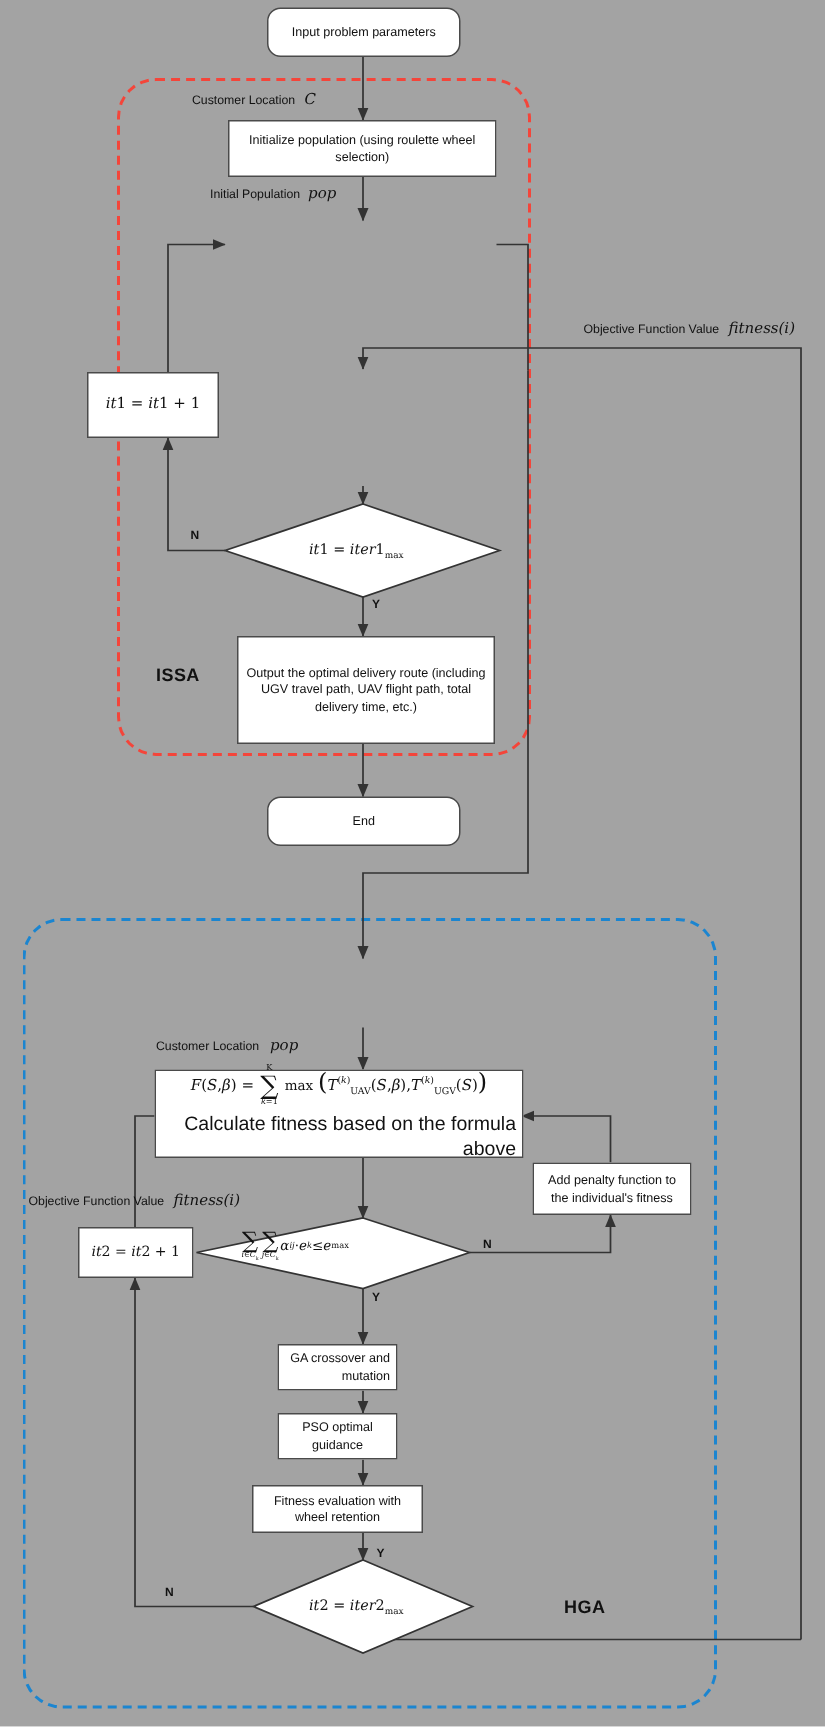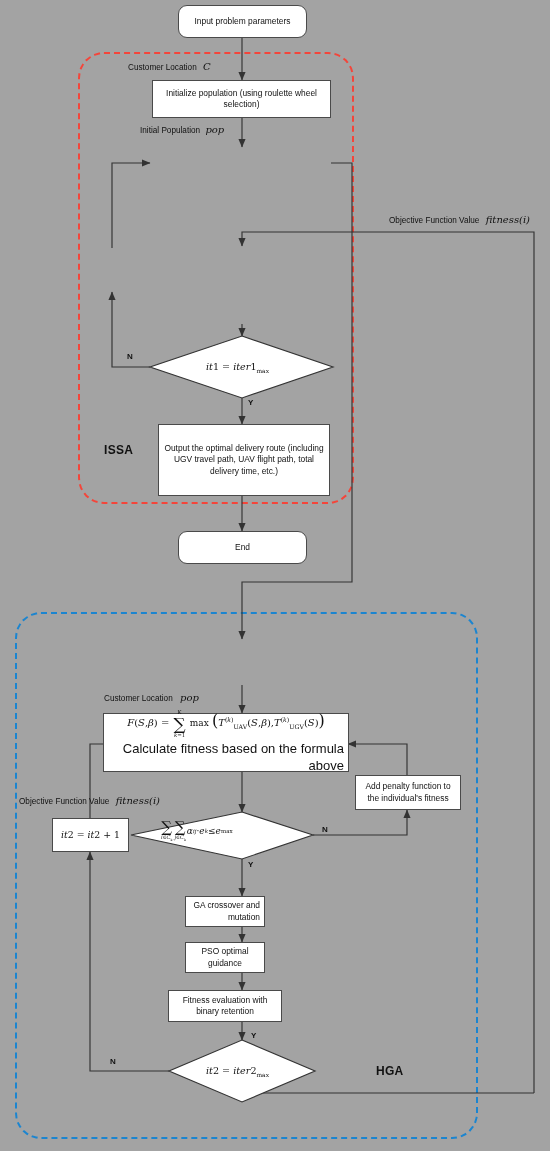--- a/index.html
+++ b/index.html
@@ -169,20 +169,23 @@
 
       <path d="M242,1102 L242,1093 L534,1093"></path>
     </g>
   </svg>
 
   <div class="node rounded" style="left:178px; top:5px; width:129px; height:33px;">Input problem parameters</div>
 
   <div class="node" style="left:152px; top:80px; width:179px; height:38px;">Initialize population (using roulette wheel selection)</div>
 
 
+  <div class="node" style="left:58px; top:248px; width:88px; height:44px;">
+    <span class="mathwrap"><span class="mathit">it</span>1 = <span class="mathit">it</span>1 + 1</span>
+  </div>
 
 
   <div class="node" style="left:158px; top:424px; width:172px; height:72px;">Output the optimal delivery route (including UGV travel path, UAV flight path, total delivery time, etc.)</div>
 
   <div class="node rounded" style="left:178px; top:531px; width:129px; height:33px;">End</div>
 
 
   <div class="node formula" style="left:103px; top:713px; width:246px; height:59px; flex-direction:column; justify-content:center; gap:2px;">
     <span class="mathwrap" style="font-size:10px;">
       <span class="mathit">F</span>(<span class="mathit">S</span>,<span class="mathit">β</span>) =
@@ -200,21 +203,21 @@
   <div class="node" style="left:355px; top:775px; width:106px; height:35px;">Add penalty function to the individual's fitness</div>
 
   <div class="node" style="left:52px; top:818px; width:77px; height:34px;">
     <span class="mathwrap" style="font-size:9.4px;"><span class="mathit">it</span>2 = <span class="mathit">it</span>2 + 1</span>
   </div>
 
   <div class="node" style="left:185px; top:896px; width:80px; height:31px;text-align:right;">GA crossover and mutation</div>
 
   <div class="node" style="left:185px; top:942px; width:80px; height:31px;">PSO optimal guidance</div>
 
-  <div class="node" style="left:168px; top:990px; width:114px; height:32px;">Fitness evaluation with binary retention</div>
+  <div class="node" style="left:168px; top:990px; width:114px; height:32px;">Fitness evaluation with wheel retention</div>
 
   <svg class="layer" viewBox="0 0 550 1151">
     <g stroke="#333" stroke-width="1.15" fill="#ffffff">
       <polygon points="242,336 333,367 242,398 150,367"></polygon>
       <polygon points="242,812 313,835 242,859 131,835"></polygon>
       <polygon points="242,1040 315,1071 242,1102 169,1071"></polygon>
     </g>
   </svg>
 
   <div class="label" style="left:206px; top:361px;">

